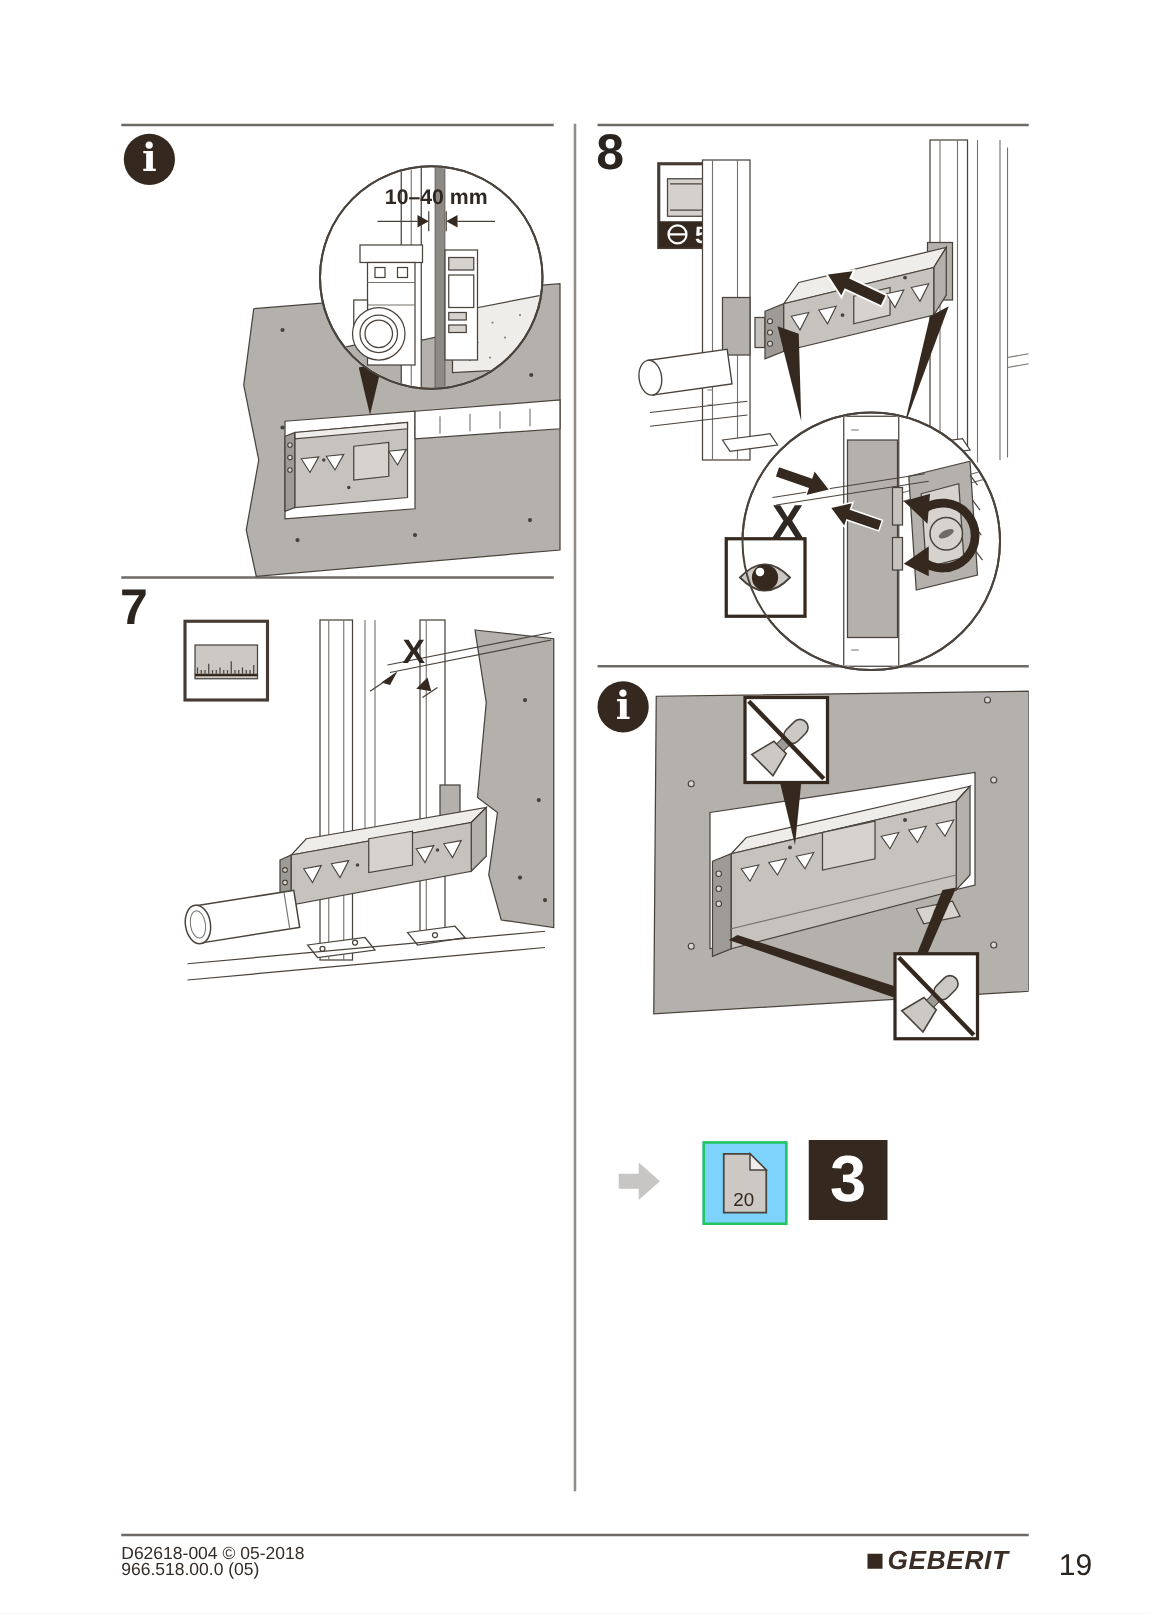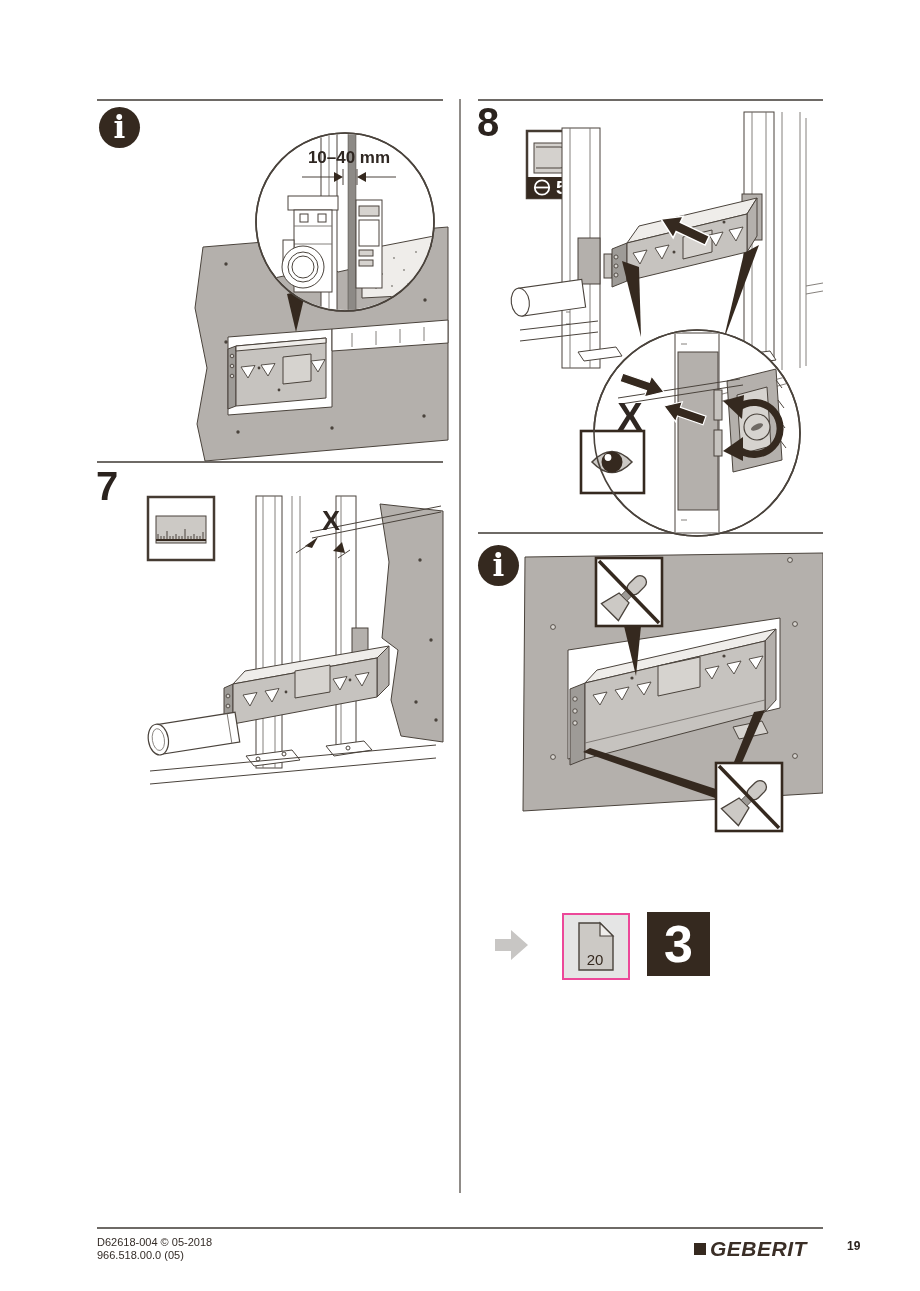--- a/index.html
+++ b/index.html
@@ -21,28 +21,28 @@
   .fm{fill:#c6c3bf;stroke:#4a433c;stroke-width:1;}
   .fl{fill:#d6d3cf;stroke:#4a433c;stroke-width:1;}
   .fe2{fill:#efedea;stroke:#4a433c;stroke-width:1;}
   .fc{fill:#9e9b97;stroke:#4a433c;stroke-width:1;}
   .fd{fill:#35291f;stroke:none;}
   .tri{fill:#ffffff;stroke:#4a433c;stroke-width:0.9;}
   .dot{fill:#4a433c;stroke:none;}
   .screw{fill:#d8d5d1;stroke:#4a433c;stroke-width:0.9;}
   .dimtxt{font-family:"Liberation Sans",sans-serif;font-weight:bold;fill:#2f2722;}
   .boxheavy{fill:#ffffff;stroke:#35291f;stroke-width:2.6;}
-  .navbox{position:absolute;background:#e5e5e5;border:2px solid #ec4899;}
+  .navbox{position:absolute;background:#7dd3fc;border:2px solid #22c55e;}
   .chapbox{position:absolute;background:#35291f;color:#fff;font-weight:bold;
            font-size:52px;text-align:center;}
-  .ftext{position:absolute;font-size:11px;line-height:13px;color:#332b26;}
+  .ftext{position:absolute;font-size:14px;line-height:13px;color:#332b26;}
   .brand{position:absolute;display:flex;align-items:center;color:#3a2e26;}
   .brand .sq{width:12px;height:12px;background:#35291f;margin-right:4px;}
   .brand .nm{font-size:21px;font-weight:bold;letter-spacing:0.5px;font-style:italic;}
-  .pagenum{position:absolute;font-size:12px;font-weight:bold;color:#2b231e;padding-left:48px;}
+  .pagenum{position:absolute;font-size:24px;font-weight:normal;color:#2b231e;padding-left:48px;}
 </style>
 </head>
 <body>
 
 <div id="page">
 
   <div class="rule" style="left:97px;top:99px;width:346px;"></div>
   <div class="rule" style="left:478px;top:99px;width:345px;"></div>
   <div class="rule" style="left:97px;top:461px;width:346px;"></div>
   <div class="rule" style="left:478px;top:532px;width:345px;"></div>

